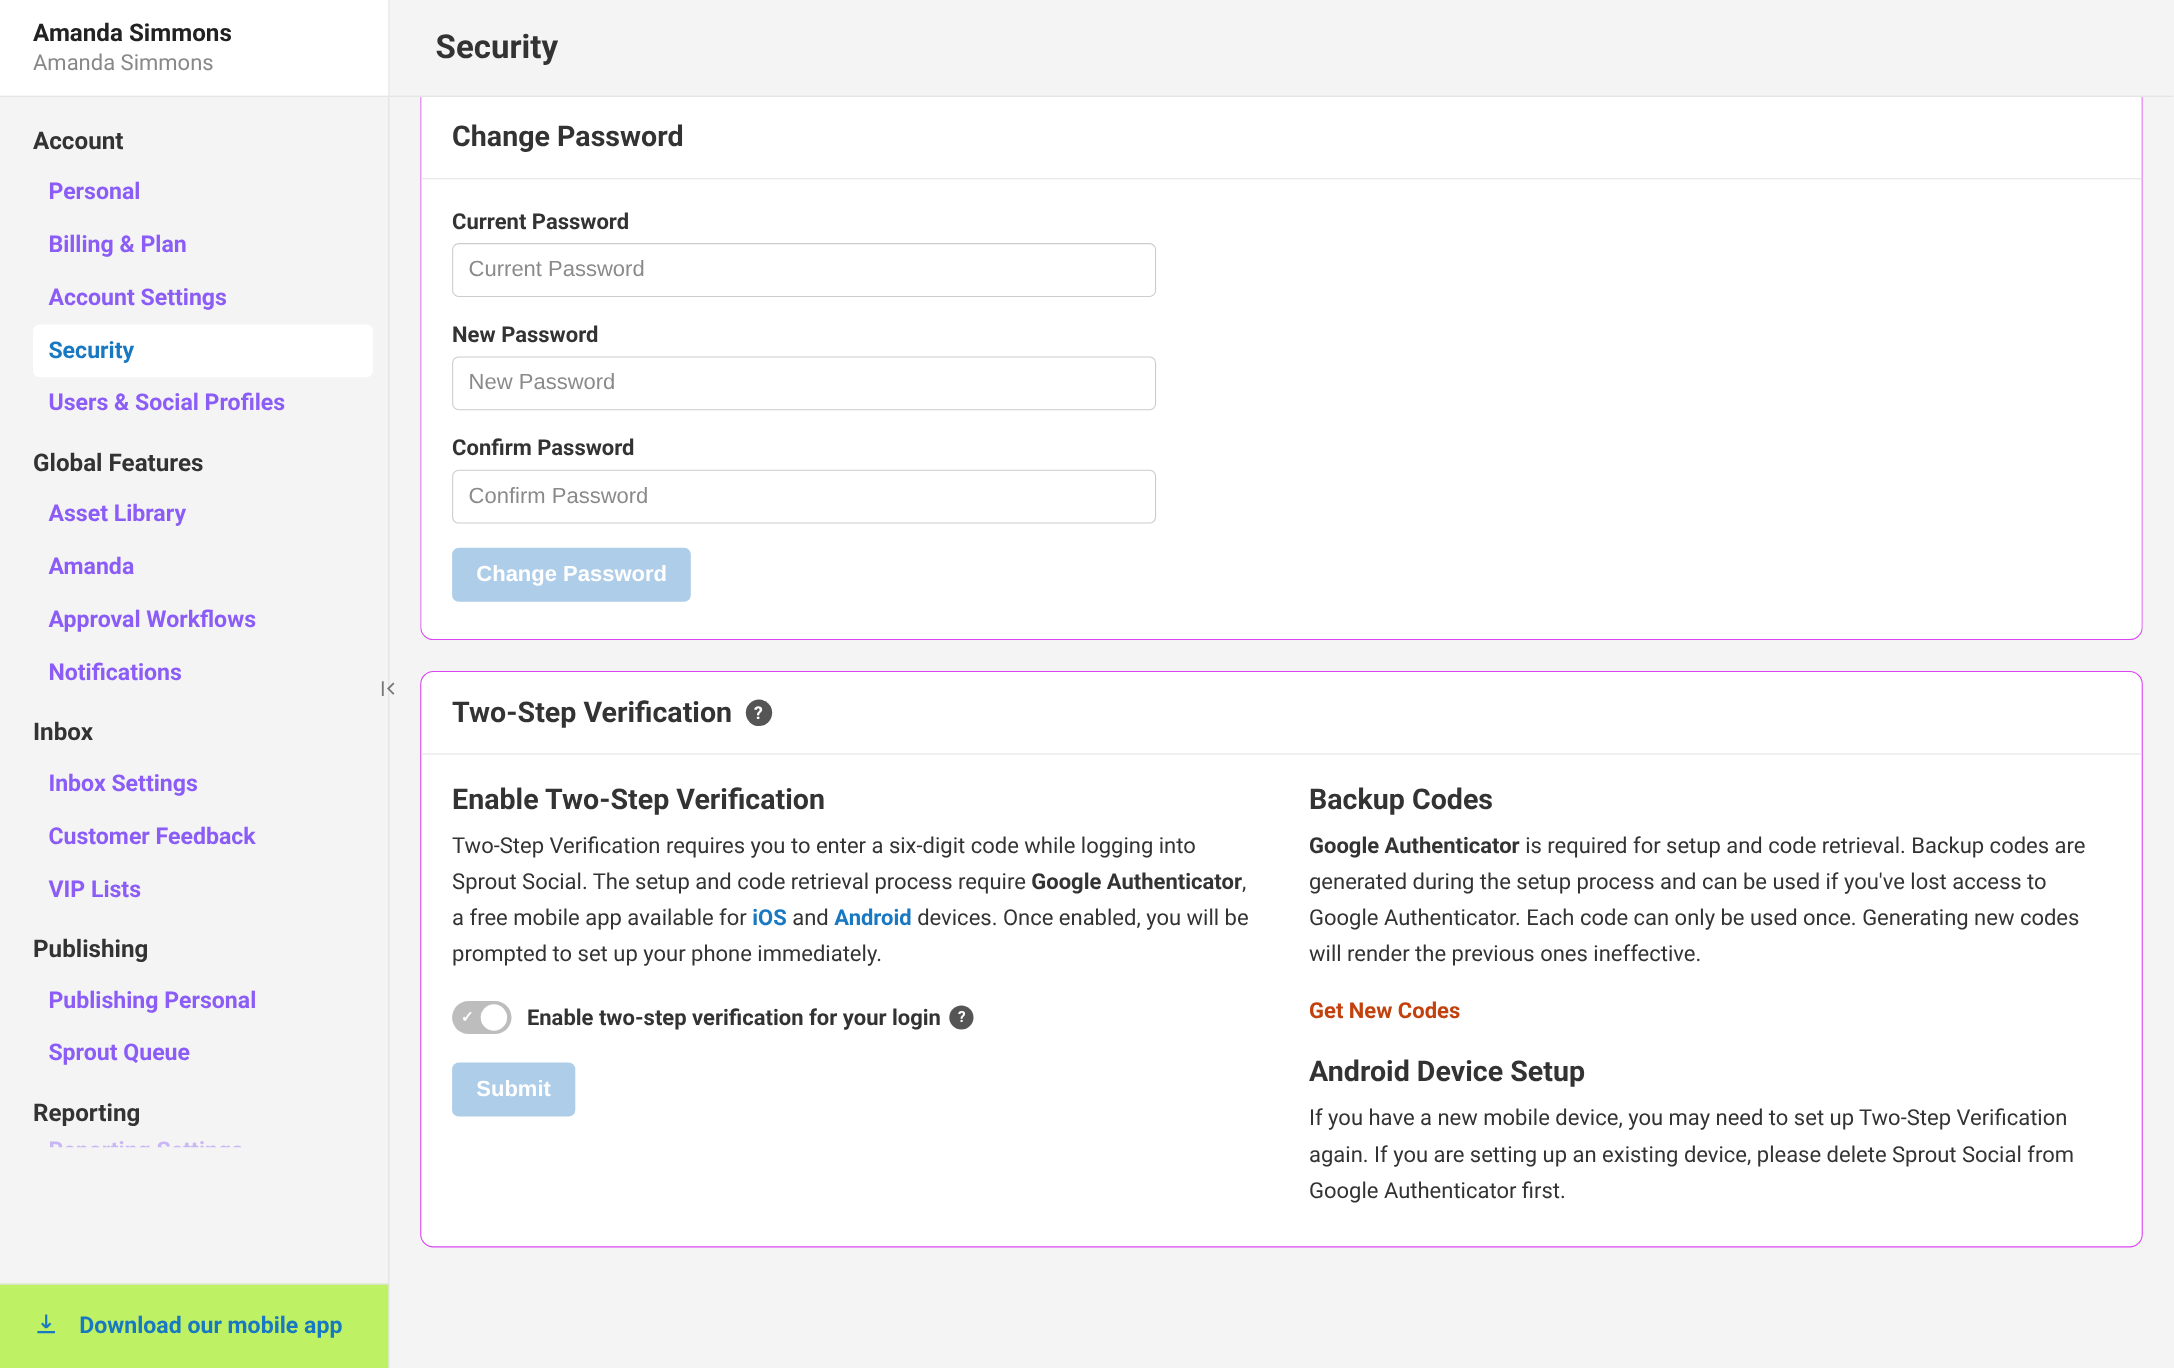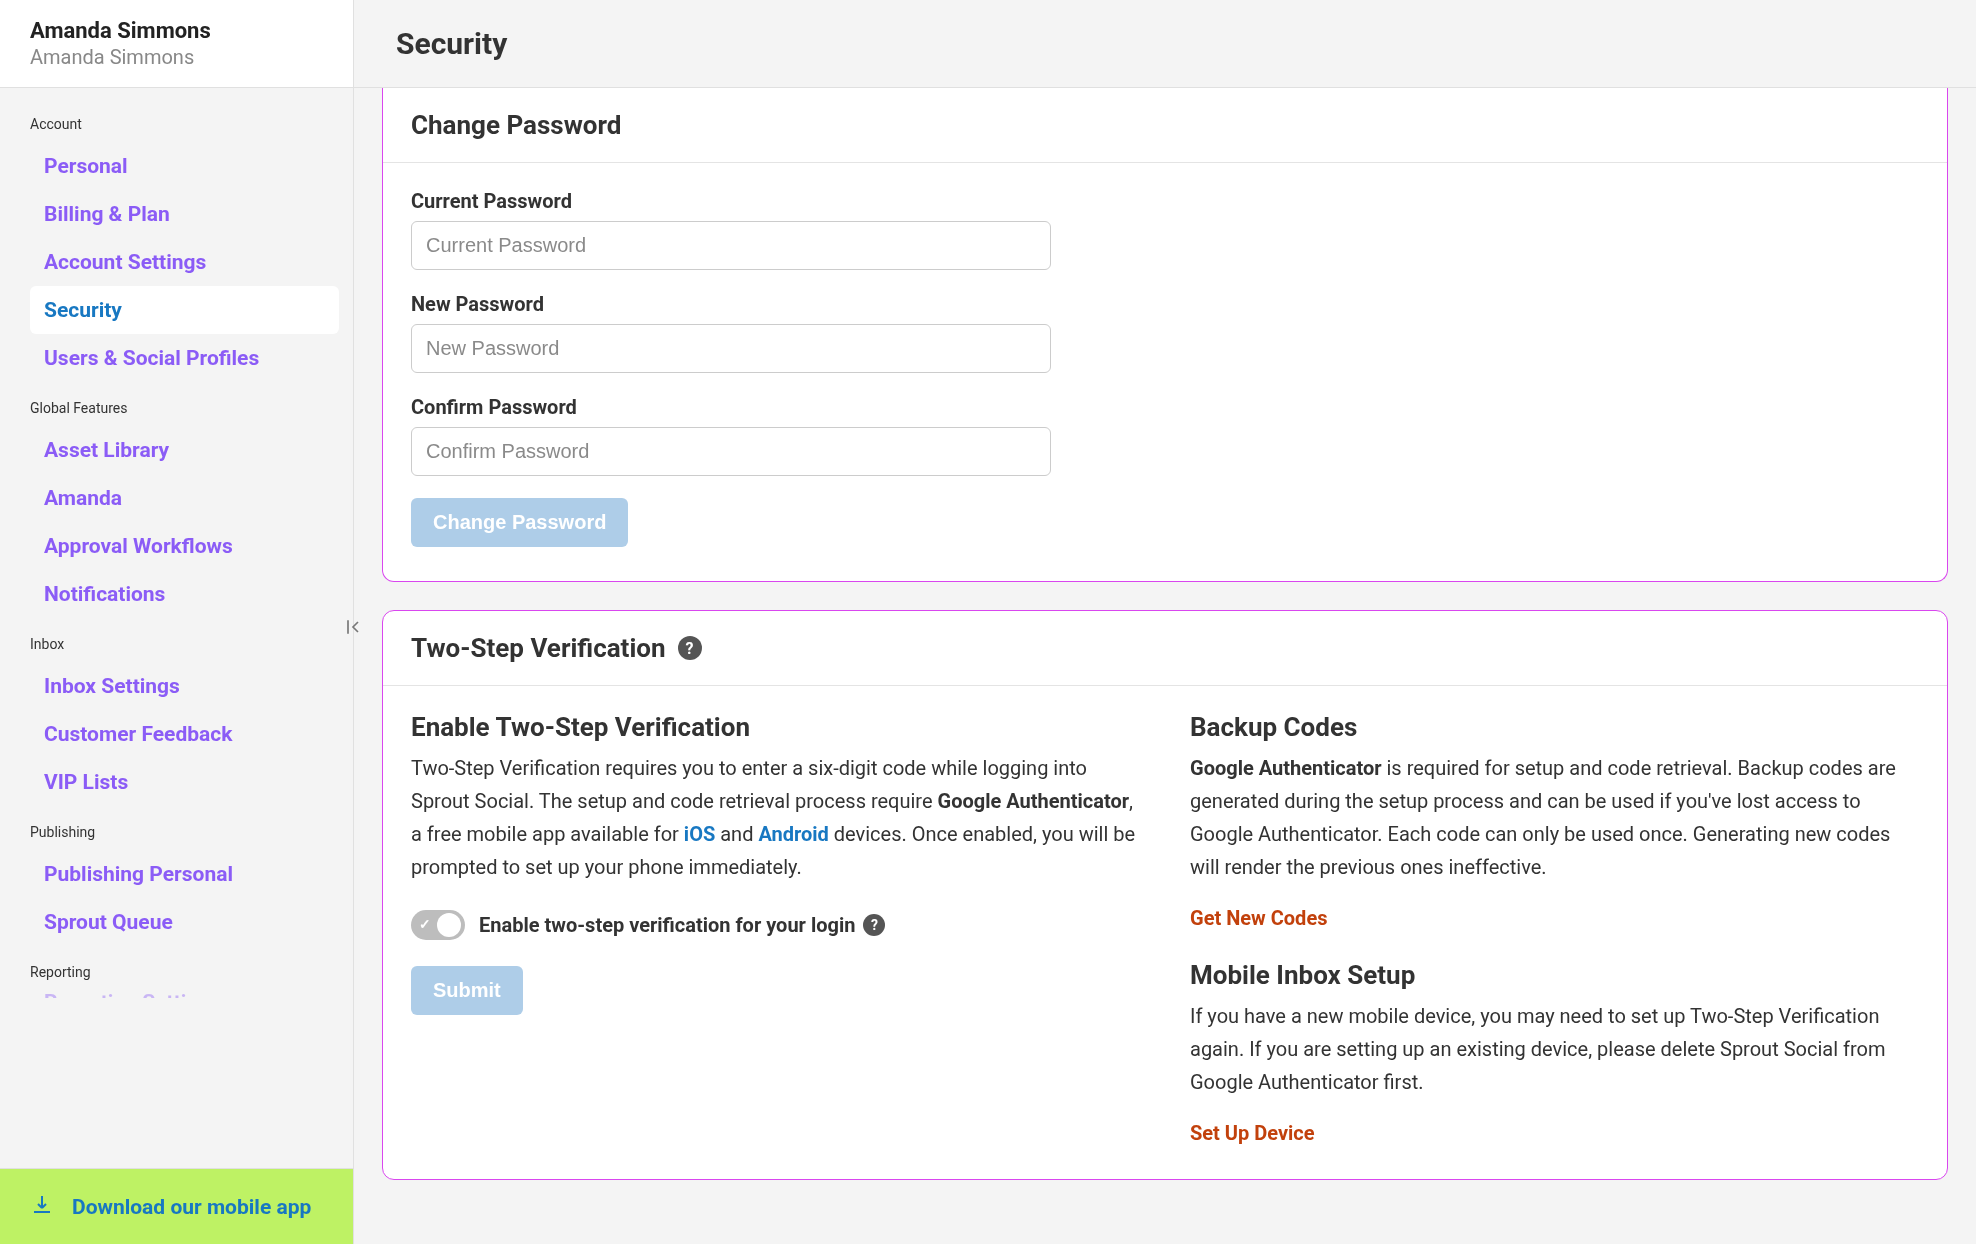--- a/index.html
+++ b/index.html
@@ -44,22 +44,22 @@
     font-size: 20px;
     color: #888;
     margin-top: 2px;
   }
   .sidebar-body {
     flex: 1;
     overflow-y: auto;
     padding: 20px 14px 10px 30px;
   }
   .sidebar-section-title {
-    font-weight: 400;
-    font-size: 14px;
+    font-weight: 700;
+    font-size: 22px;
     color: #333;
     margin-top: 18px;
     margin-bottom: 10px;
   }
   .sidebar-section-title.first {
     margin-top: 8px;
   }
   .sidebar-item {
     display: block;
     padding: 12px 14px;
@@ -406,25 +406,22 @@
             <div class="col">
               <h3>Backup Codes</h3>
               <p>
                 <span class="bold">Google Authenticator</span><span> is required for setup and code retrieval. Backup codes are generated during the setup process and can be used if you've lost access to Google Authenticator. Each code can only be used once. Generating new codes will render the previous ones ineffective.</span>
               </p>
               <div class="link-row">
                 <a>Get New Codes</a>
               </div>
 
               <div class="subsection">
-                <h3>Mobile Inbox Setup</h3>
+                <h3>Android Device Setup</h3>
                 <p>If you have a new mobile device, you may need to set up Two-Step Verification again. If you are setting up an existing device, please delete Sprout Social from Google Authenticator first.</p>
-                <div class="link-row">
-                  <a>Set Up Device</a>
-                </div>
               </div>
             </div>
           </div>
         </div>
       </section>
 
     </div>
   </main>
 </div>
 

